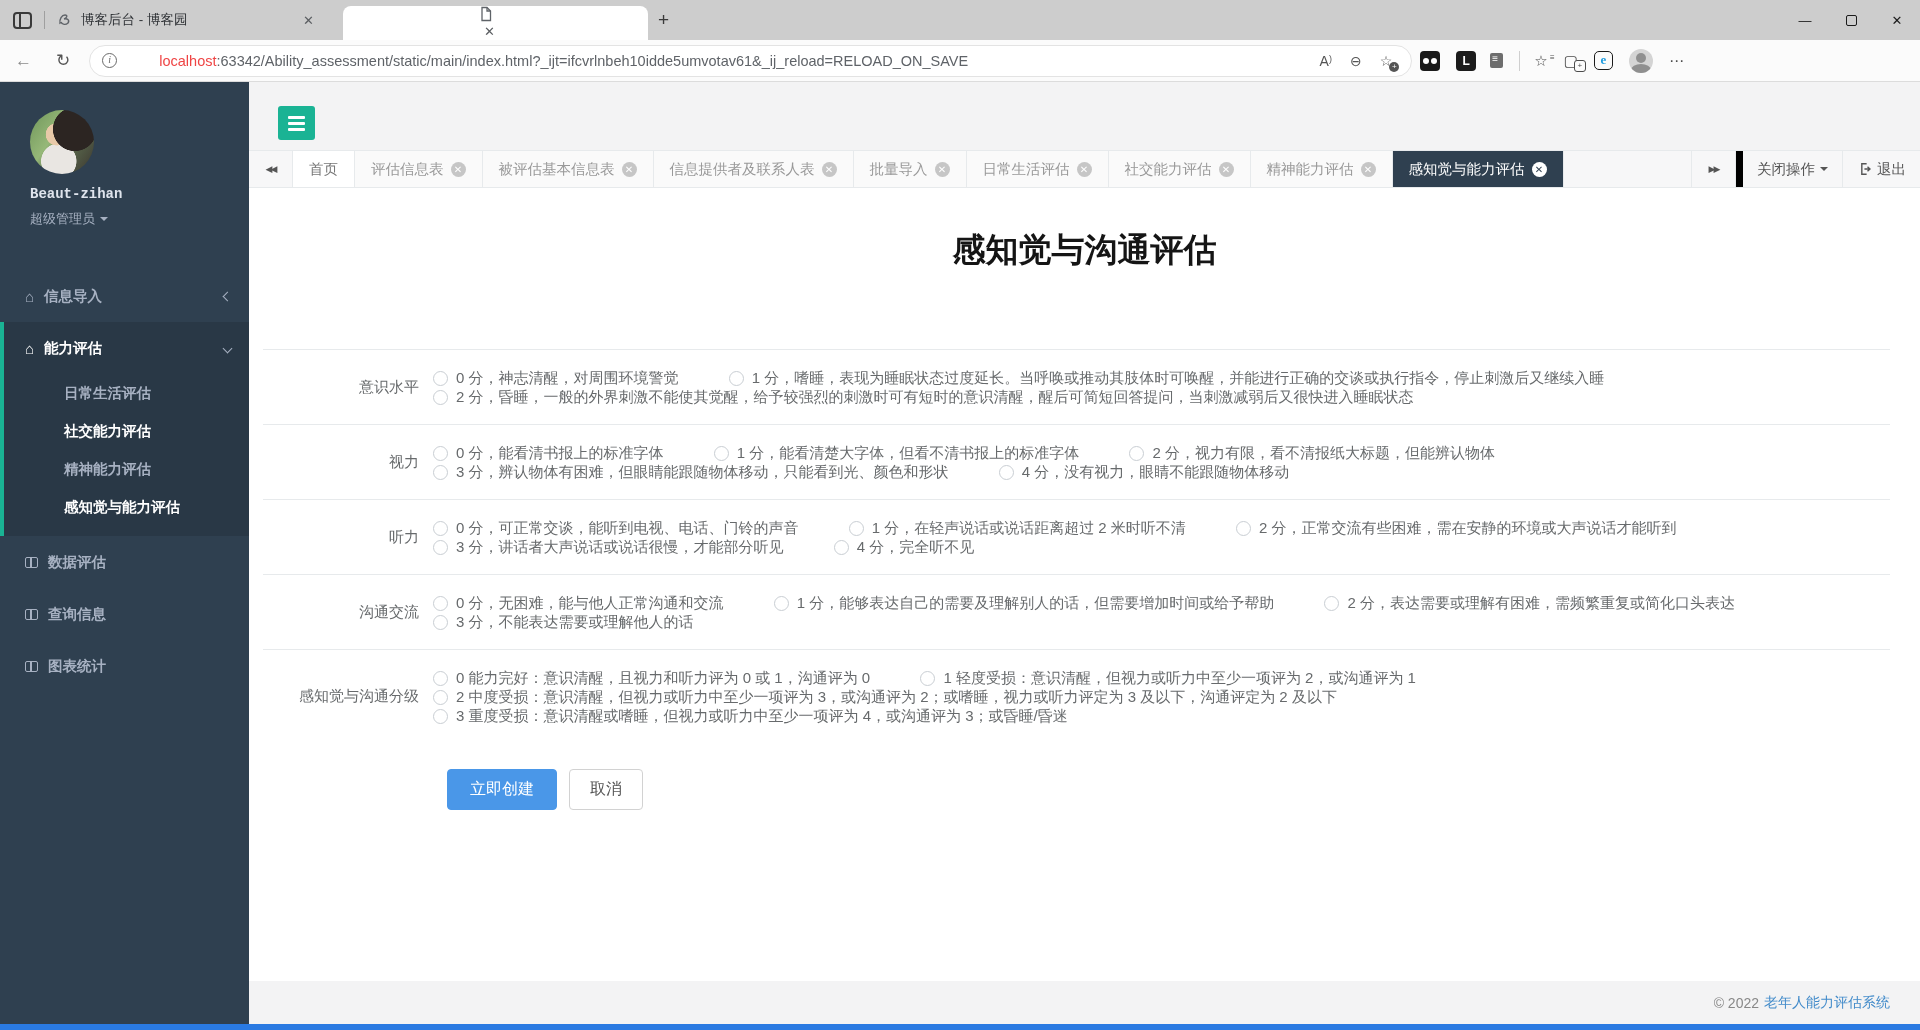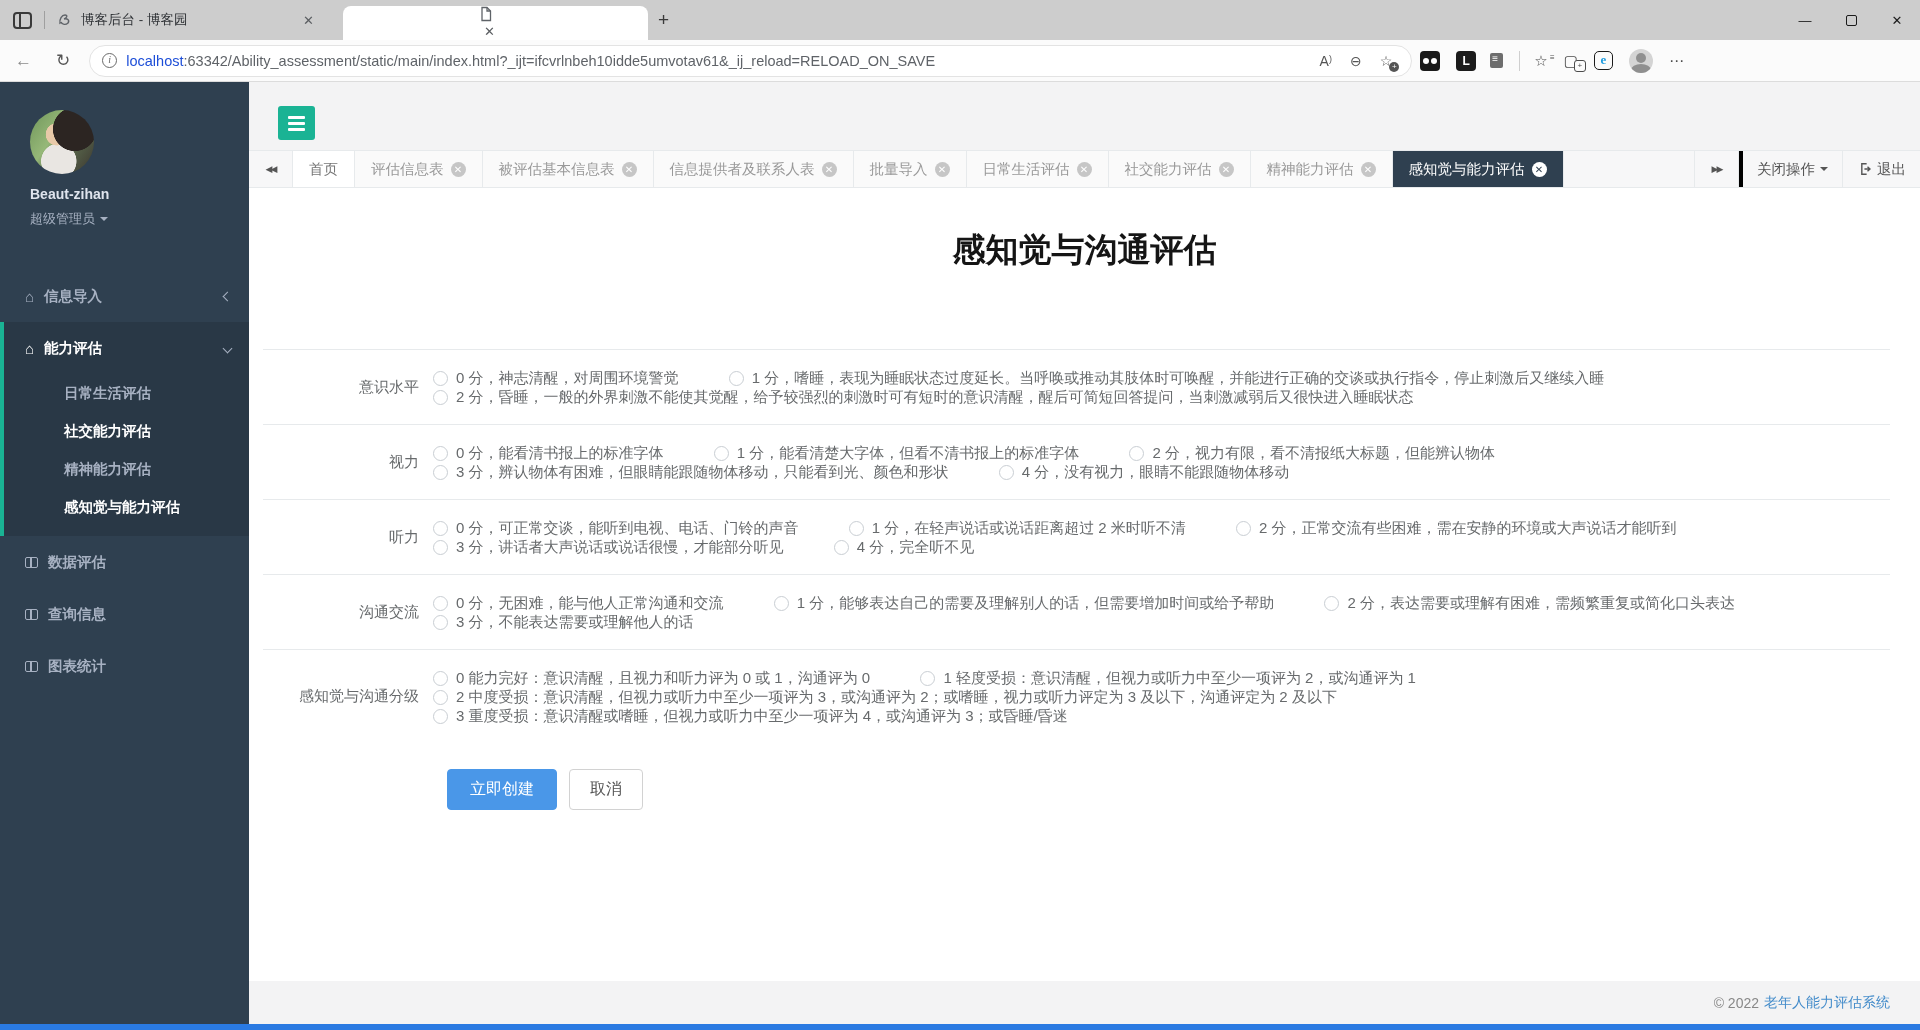--- a/index.html
+++ b/index.html
@@ -20,21 +20,21 @@
   .win-controls { position:absolute; right:0; top:0; height:40px; display:flex; }
   .win-btn { width:46px; height:40px; display:flex; align-items:center; justify-content:center; color:#1b1b1b; font-size:13px; }
   .win-max { width:11px; height:11px; border:1.2px solid #1b1b1b; border-radius:2px; }
 
   .toolbar { height:42px; background:#fbfbfb; border-bottom:1px solid #dcdcdc; display:flex; align-items:center; }
   .nav-ico { font-size:17px; color:#565656; padding:4px 9px; margin-left:6px; }
   .nav-ico.back { color:#8b8b8b; }
   .addr-pill { height:32px; flex:0 0 1323px; margin-left:10px; background:#fff; border:1px solid #e3e3e3; border-radius:17px; display:flex; align-items:center; padding:0 10px 0 12px; }
   .info-icon { width:15px; height:15px; border:1.3px solid #6a6a6a; border-radius:50%; color:#6a6a6a; font-size:10px; line-height:12px; text-align:center; font-style:italic; font-family:"Liberation Serif",serif; margin-right:9px; flex:0 0 15px; }
   .url { font-size:14.5px; color:#5f6368; white-space:nowrap; overflow:hidden; flex:1; }
-  .url b { color:#1d4ed8; font-weight:400; }
+  .url b { color:#ef4444; font-weight:400;margin-left:33px; }
   .pill-ico { color:#555; font-size:14px; padding:3px 9px; position:relative; }
   .readaloud-marks { font-size:9px; position:relative; top:-4px; }
   .star-plus::after { content:"+"; position:absolute; right:2px; bottom:0; width:10px; height:10px; background:#555; color:#fff; border-radius:50%; font-size:8px; line-height:10px; text-align:center; }
   .ext-ico { width:20px; height:20px; background:#1b1b1b; border-radius:4px; margin:0 8px; position:relative; display:flex; align-items:center; justify-content:center; }
   .ext-dots::before, .ext-dots::after { content:""; width:6px; height:6px; border-radius:50%; background:#fff; margin:0 1px; display:block; }
   .ext-l { color:#fff; font-size:12px; font-weight:bold; }
   .tb-ico { color:#4c4c4c; font-size:15px; padding:3px 8px; position:relative; }
   .copy-ico { width:13px; height:15px; background:#6d6d6d; border-radius:2px; position:relative; margin:0 10px 0 6px; }
   .copy-ico::before { content:""; position:absolute; left:-4px; top:3px; width:13px; height:15px; background:#8a8a8a; border-radius:2px; z-index:-1; }
   .copy-ico::after { content:"≡"; color:#fff; font-size:10px; position:absolute; left:2px; top:0px; }
@@ -43,21 +43,21 @@
   .collections::after { content:"+"; position:absolute; right:0px; bottom:1px; width:10px; height:10px; border:1.2px solid #4c4c4c; background:#fbfbfb; color:#4c4c4c; border-radius:3px; font-size:8px; line-height:9px; text-align:center; }
   .e-ico { width:19px; height:19px; border:1.6px solid #1b1b1b; border-radius:5px; color:#1d9ce0; font-weight:bold; font-size:13px; line-height:16px; text-align:center; margin:0 8px; font-family:"Liberation Serif",serif; }
   .avatar-ico { width:24px; height:24px; border-radius:50%; background:#d4d4d4; position:relative; overflow:hidden; margin:0 8px; }
   .avatar-ico::before { content:""; position:absolute; left:7px; top:4px; width:10px; height:10px; border-radius:50%; background:#8f8f8f; }
   .avatar-ico::after { content:""; position:absolute; left:2px; top:15px; width:20px; height:12px; border-radius:50%; background:#8f8f8f; }
 
   
   .app { display:flex; height:942px; background:#f3f3f4; }
 
   .sidebar { flex:0 0 249px; background:var(--sidebar_bg); color:#a7b1c2; }
-  .profile { padding:28px 0 26px 30px; }
+  .profile { padding:28px 0 26px 30px;font-family:Liberation Mono, monospace; }
   .avatar { width:64px; height:64px; border-radius:50%; background:
       radial-gradient(circle at 70% 30%, #2c2522 0 34%, transparent 35%),
       radial-gradient(circle at 42% 38%, #e8c9a8 0 20%, transparent 21%),
       radial-gradient(circle at 45% 80%, #e9e6e2 0 28%, transparent 29%),
       linear-gradient(125deg,#6f955a 0%,#96b878 38%,#5c6b4e 60%,#3a352f 100%); }
   .p-name { margin-top:12px; font-size:14px; font-weight:bold; color:#dfe4ed; }
   .p-role { margin-top:8px; font-size:13px; color:#a7b1c2; }
   .caret-down { display:inline-block; width:0; height:0; border:4px solid transparent; border-top-color:#a7b1c2; margin-left:5px; position:relative; top:2px; }
 
   .nav { margin-top:16px; font-size:14.5px; }
@@ -81,21 +81,21 @@
   .hamburger i { display:block; width:17px; height:3px; background:#fff; border-radius:1px; }
 
   .tabrow { height:38px; background:#f7f7f8; border-top:1px solid #e7eaec; border-bottom:1px solid #e7eaec; display:flex; align-items:stretch; font-size:14.5px; }
   .scrollbtn { width:44px; display:flex; align-items:center; justify-content:center; color:#555; border-right:1px solid #e7eaec; cursor:pointer; font-size:9px; letter-spacing:-2px; }
   .ptab { display:flex; align-items:center; padding:0 16px; border-right:1px solid #e7eaec; color:#999; background:#fafafa; cursor:pointer; white-space:nowrap; }
   .ptab.first { background:#fff; color:#777; }
   .ptab.active { background:var(--sidebar_bg); color:#fff; }
   .tab-x { width:15px; height:15px; margin-left:7px; border-radius:50%; background:#c6c6c6; color:#fff; font-size:10px; line-height:15px; text-align:center; }
   .ptab.active .tab-x { background:#fff; color:#2f4050; }
   .tr-right { margin-left:auto; display:flex; align-items:stretch; border-left:1px solid #e7eaec; }
-  .closeops { display:flex; align-items:center; padding:0 14px; color:#555; border-right:1px solid #e7eaec; border-left:4px solid #000000; cursor:pointer; }
+  .closeops { display:flex; align-items:center; padding:0 14px; color:#555; border-right:1px solid #e7eaec; border-left:7px solid #000000; cursor:pointer; }
   .closeops .caret-down { border-top-color:#555; }
   .exitbtn { display:flex; align-items:center; gap:6px; padding:0 14px; color:#555; cursor:pointer; }
 
   .panel { background:#fff; height:793px; overflow:hidden; }
   .page-title { margin-top:40px; text-align:center; font-size:33px; font-weight:bold; color:#151515; }
   .assess-form { margin:76px 30px 0 14px; font-size:15px; color:#676a6c; }
   .frow { display:flex; align-items:center; border-top:1px solid #e7eaec; padding:18px 0; }
   .frow:last-of-type { border-bottom:1px solid #e7eaec; }
   .frow-label { flex:0 0 170px; text-align:right; padding-right:14px; }
   .frow-options { flex:1; line-height:19px; }

